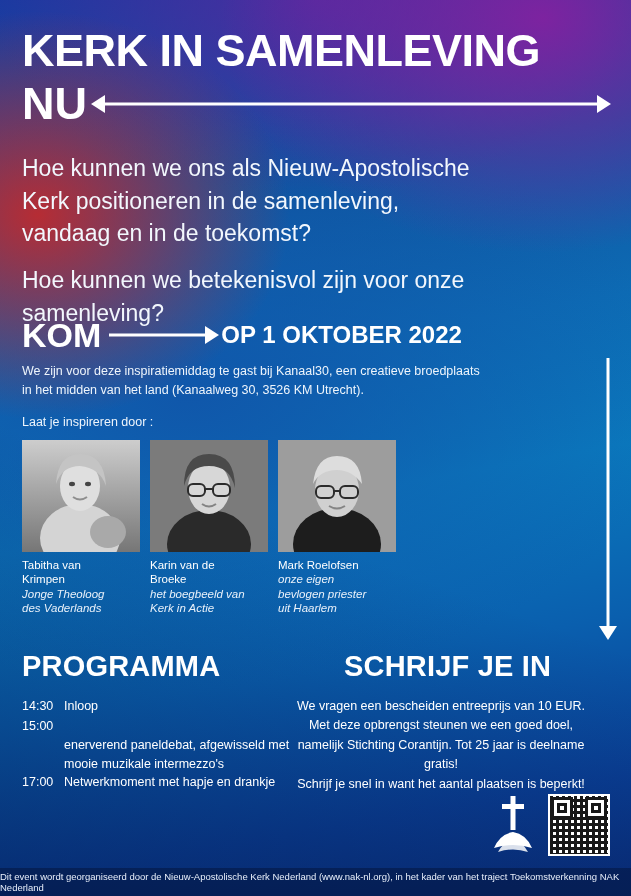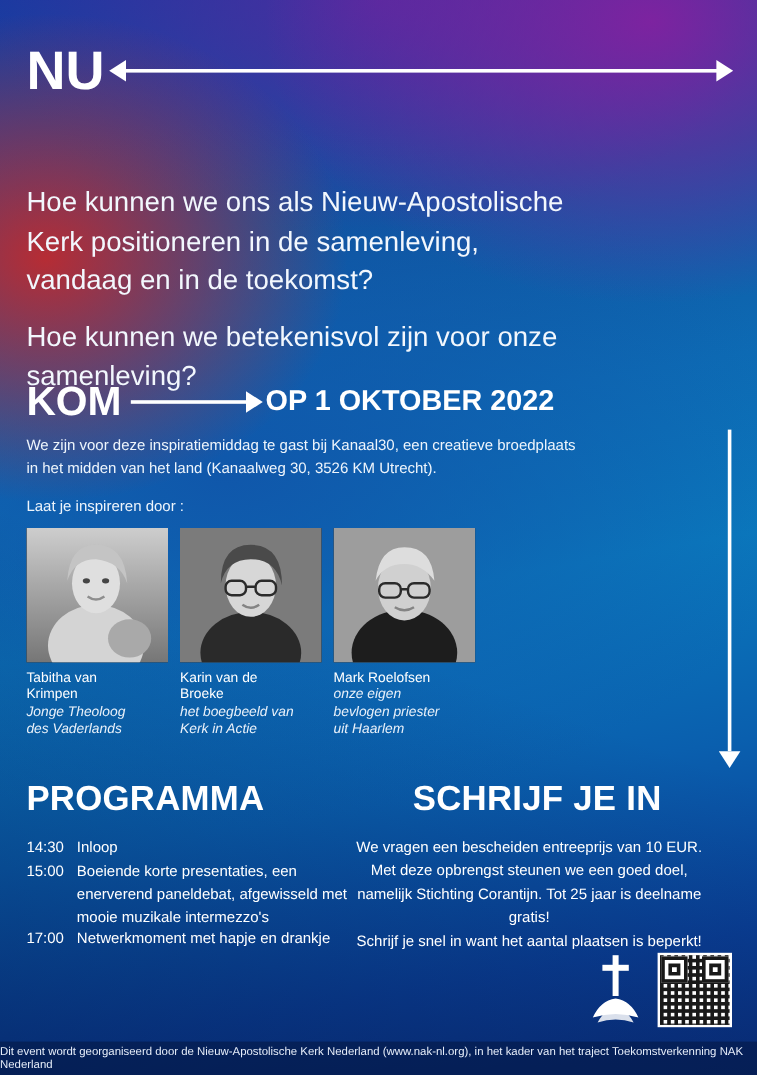--- a/index.html
+++ b/index.html
@@ -318,20 +318,21 @@
     font-size: 9.5px;
     color: #e7eefa;
   }
 </style>
 </head>
 <body>
 
 <div class="poster">
 
   <div class="title-block layer">
+    <div class="title-main">KERK IN SAMENLEVING</div>
     <div class="title-row2">
       <div class="title-nu">NU</div>
       <div class="dbl-arrow">
         <div class="head-l"></div>
         <div class="bar"></div>
         <div class="head-r"></div>
       </div>
     </div>
   </div>
 
@@ -421,21 +422,20 @@
   <div class="h2-left layer">PROGRAMMA</div>
   <div class="h2-right layer">SCHRIJF JE IN</div>
 
   <div class="programma layer">
     <div class="prog-row">
       <div class="prog-time">14:30</div>
       <div class="prog-desc">Inloop</div>
     </div>
     <div class="prog-row">
       <div class="prog-time">15:00</div>
-      <div class="prog-desc">Boeiende korte presentaties, een</div>
     </div>
     <div class="prog-cont">enerverend paneldebat, afgewisseld met mooie muzikale intermezzo's</div>
     <div class="prog-row">
       <div class="prog-time">17:00</div>
       <div class="prog-desc">Netwerkmoment met hapje en drankje</div>
     </div>
   </div>
 
   <div class="signup layer">
     <div>We vragen een bescheiden entreeprijs van 10 EUR. Met deze opbrengst steunen we een goed doel, namelijk Stichting Corantijn. Tot 25 jaar is deelname gratis!</div>

